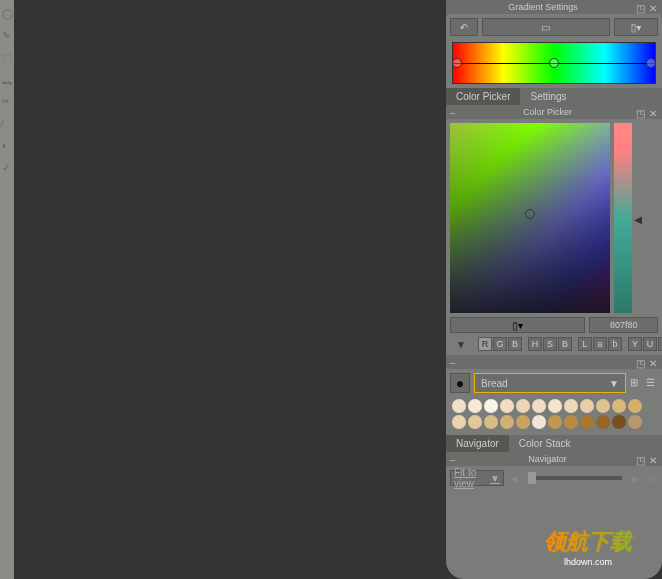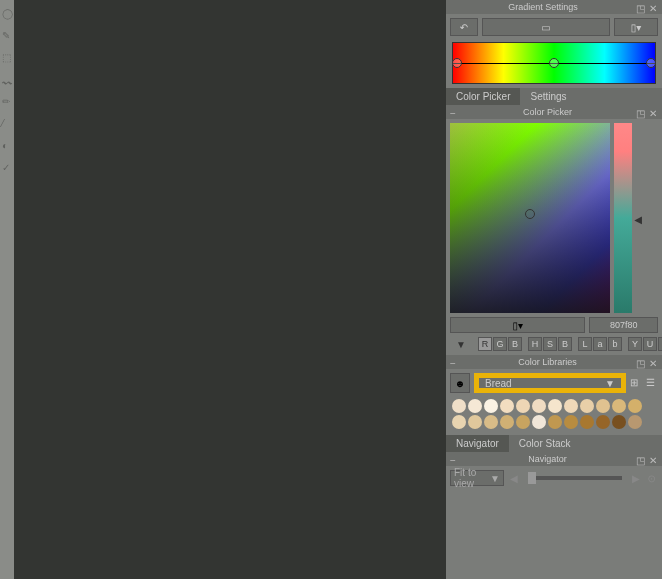--- a/index.html
+++ b/index.html
@@ -1,20 +1,20 @@
 <!DOCTYPE html>
 <html><head>
 <meta charset="utf-8">
 <style>
 *{margin:0;padding:0;box-sizing:border-box;font-family:Arial,sans-serif;font-size:10px;}
 body{background:#333532;width:662px;height:579px;display:flex;overflow:hidden;}
 .left-toolbar{width:14px;background:#8a8c88;display:flex;flex-direction:column;gap:12px;padding-top:8px;align-items:center;}
 .tool-icon{width:10px;height:10px;opacity:0.3;}
 .canvas-area{flex:1;background:#333532;}
-.right-panels{width:216px;display:flex;flex-direction:column;background:#7a7c79;}
+.right-panels{width:216px;display:flex;flex-direction:column;background:#7a7c79;border-radius:18px;}
 .panel-header{display:flex;align-items:center;justify-content:space-between;background:#6b6d6a;padding:2px 4px;color:#ccc;height:14px;}
 .panel-header-center{flex:1;text-align:center;font-size:9px;}
 .panel-header-icons{display:flex;gap:4px;}
 .mini-icon{width:9px;height:9px;color:#bbb;cursor:pointer;}
 .gradient-section{padding:4px;}
 .gradient-top-row{display:flex;gap:4px;margin-bottom:6px;}
 .btn{background:#6b6d6a;border:1px solid #555;height:18px;display:flex;align-items:center;justify-content:center;color:#ccc;cursor:pointer;}
 .btn-small{width:28px;}
 .btn-med{width:44px;}
 .btn-wide{flex:1;}
@@ -35,28 +35,28 @@
 .picker-bottom-left{flex:2;height:16px;background:#6b6d6a;border:1px solid #555;display:flex;align-items:center;justify-content:center;cursor:pointer;}
 .picker-bottom-right{flex:1;height:16px;background:#6b6d6a;border:1px solid #555;display:flex;align-items:center;justify-content:center;color:#ccc;font-size:9px;cursor:pointer;}
 .color-mode-row{display:flex;gap:6px;margin-top:4px;align-items:center;}
 .dropdown-arrow{color:#333;font-size:10px;cursor:pointer;padding:0 6px;}
 .mode-group{display:flex;gap:1px;}
 .mode-btn{width:14px;height:14px;background:#6b6d6a;border:1px solid #555;color:#ccc;display:flex;align-items:center;justify-content:center;font-size:9px;cursor:pointer;}
 .mode-btn.active{background:#999;color:#333;}
 .library-section{padding:4px;}
 .library-top{display:flex;gap:4px;align-items:center;margin-bottom:4px;}
 .mask-icon{width:20px;height:20px;background:#6b6d6a;border:1px solid #555;display:flex;align-items:center;justify-content:center;cursor:pointer;}
-.library-select{flex:1;height:20px;background:#6b6d6a;border:5px solid #eab308;color:#ccc;padding:0 6px;display:flex;align-items:center;justify-content:space-between;cursor:pointer;}
+.library-select{flex:1;height:20px;background:#6b6d6a;border:1px solid #eab308;color:#ccc;padding:0 6px;display:flex;align-items:center;justify-content:space-between;cursor:pointer;}
 .library-icons{display:flex;gap:4px;}
 .lib-icon{width:12px;height:12px;color:#ccc;cursor:pointer;}
 .swatches{display:flex;flex-wrap:wrap;gap:2px;padding:2px;}
 .swatch{width:14px;height:14px;border-radius:50%;cursor:pointer;}
 .nav-section{padding:4px;}
 .nav-controls{display:flex;gap:4px;align-items:center;}
-.nav-select{width:54px;height:16px;background:#6b6d6a;border:1px solid #555;color:#aaa;font-size:8px;display:flex;align-items:center;justify-content:flex-end;padding:0 3px;cursor:pointer;}
+.nav-select{width:54px;height:16px;background:#6b6d6a;border:1px solid #555;color:#aaa;font-size:8px;display:flex;align-items:center;justify-content:flex-end;padding:0 3px;cursor:pointer;text-decoration:underline;}
 .nav-arrow{color:#888;cursor:pointer;padding:0 2px;}
 .nav-slider{flex:1;height:4px;background:#555;position:relative;cursor:pointer;margin:0 4px;}
 .nav-slider-handle{position:absolute;width:8px;height:12px;background:#999;left:0;top:-4px;}
 .watermark{position:absolute;bottom:12px;right:30px;pointer-events:none;}
 .watermark-main{font-size:22px;font-weight:bold;font-style:italic;background:linear-gradient(to right,#ff8800,#44cc44);-webkit-background-clip:text;background-clip:text;color:transparent;text-shadow:0 0 2px rgba(255,140,0,0.5);}
 .watermark-sub{font-size:9px;color:#fff;text-align:center;}
 </style>
 </head>
 <body>
 
@@ -145,21 +145,20 @@
       <div class="mode-group">
         <div class="mode-btn">Y</div>
         <div class="mode-btn">U</div>
         <div class="mode-btn">V</div>
       </div>
     </div>
   </div>
 
   <div class="panel-header">
     <span class="mini-icon">−</span>
-    <span class="panel-header-center">Color Libraries</span>
     <div class="panel-header-icons">
       <span class="mini-icon">◳</span>
       <span class="mini-icon">✕</span>
     </div>
   </div>
   <div class="library-section">
     <div class="library-top">
       <div class="mask-icon">☻</div>
       <div class="library-select">
         <span>Bread</span>
@@ -218,14 +217,18 @@
       </div>
       <span class="nav-arrow">◀</span>
       <div class="nav-slider">
         <div class="nav-slider-handle"></div>
       </div>
       <span class="nav-arrow">▶</span>
       <span class="nav-arrow">⊙</span>
     </div>
   </div>
 
+  <div class="watermark">
+    <div class="watermark-main">领航下载</div>
+    <div class="watermark-sub">lhdown.com</div>
+  </div>
 
 </div>
 
 </body></html>

